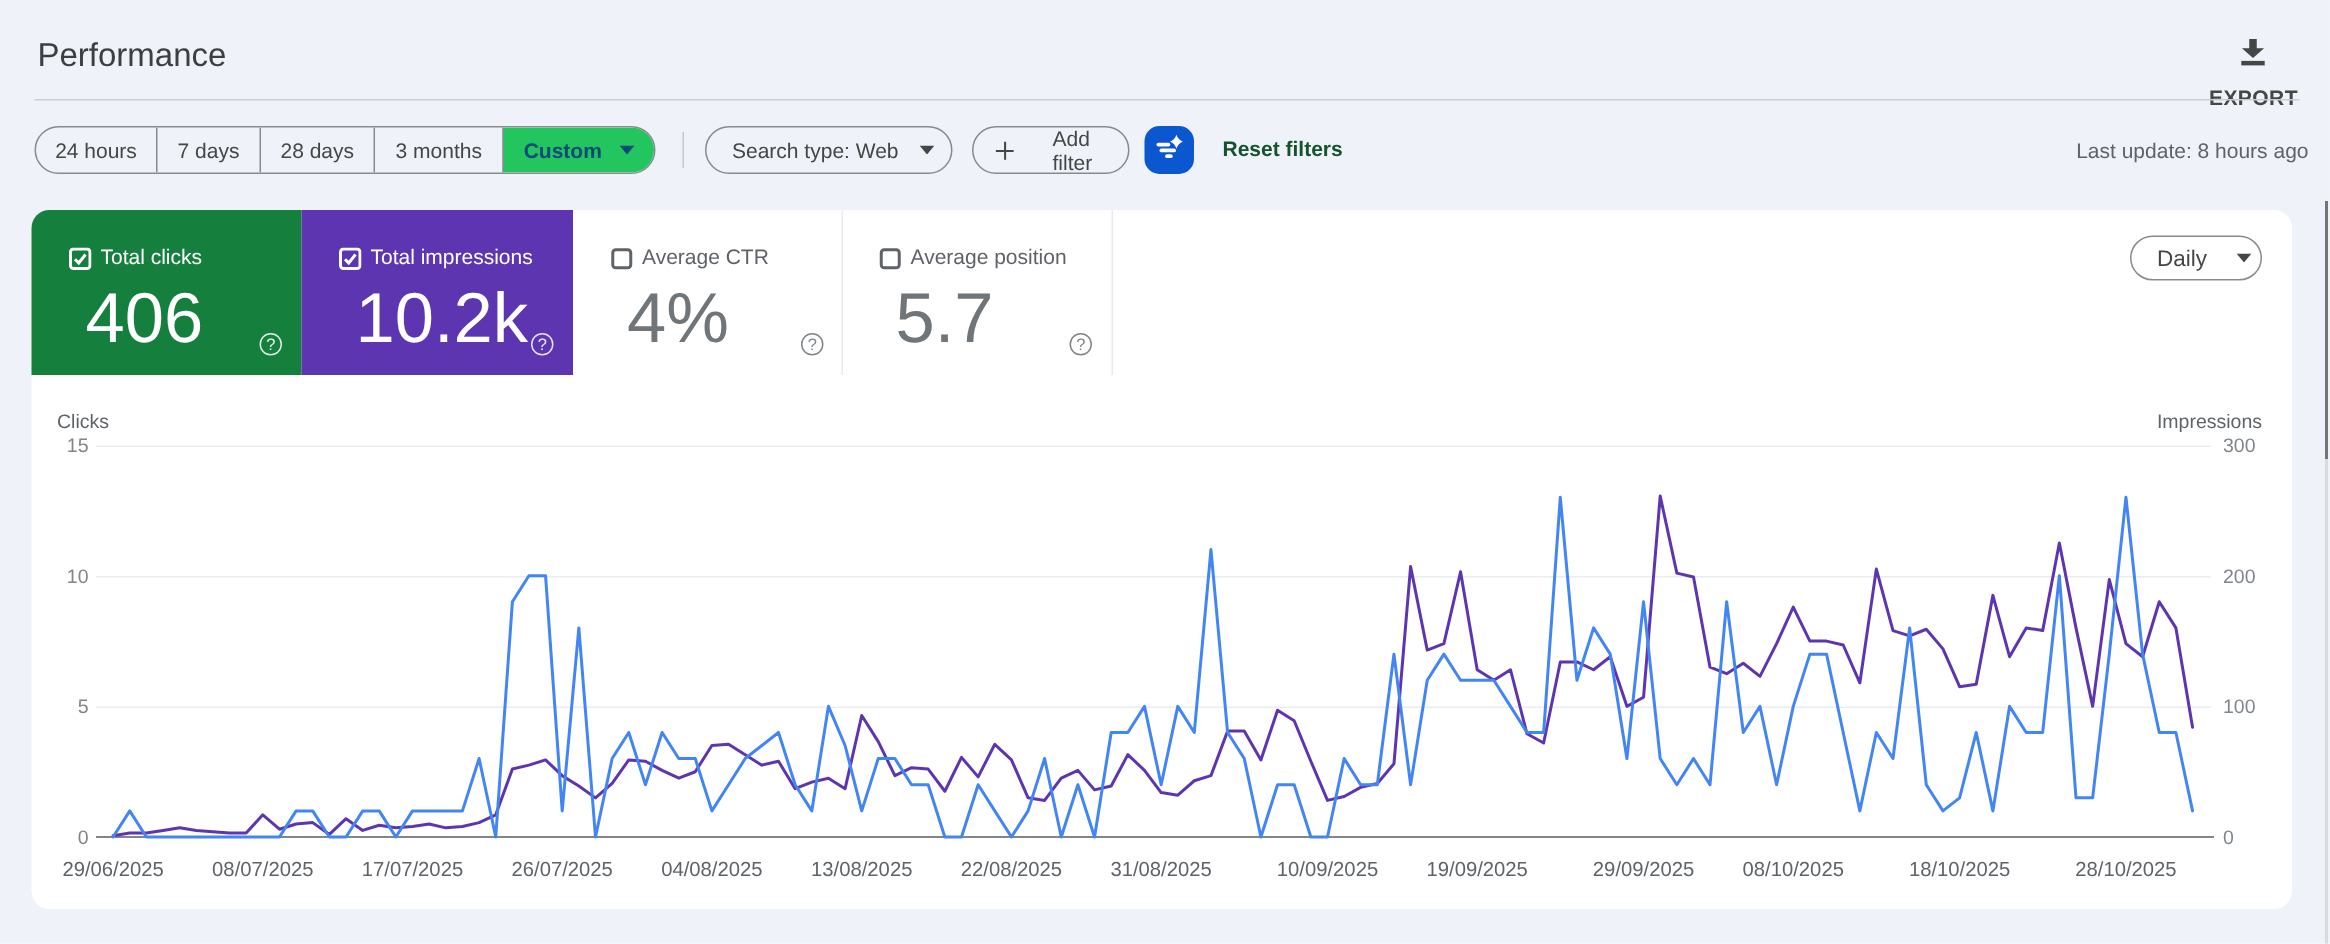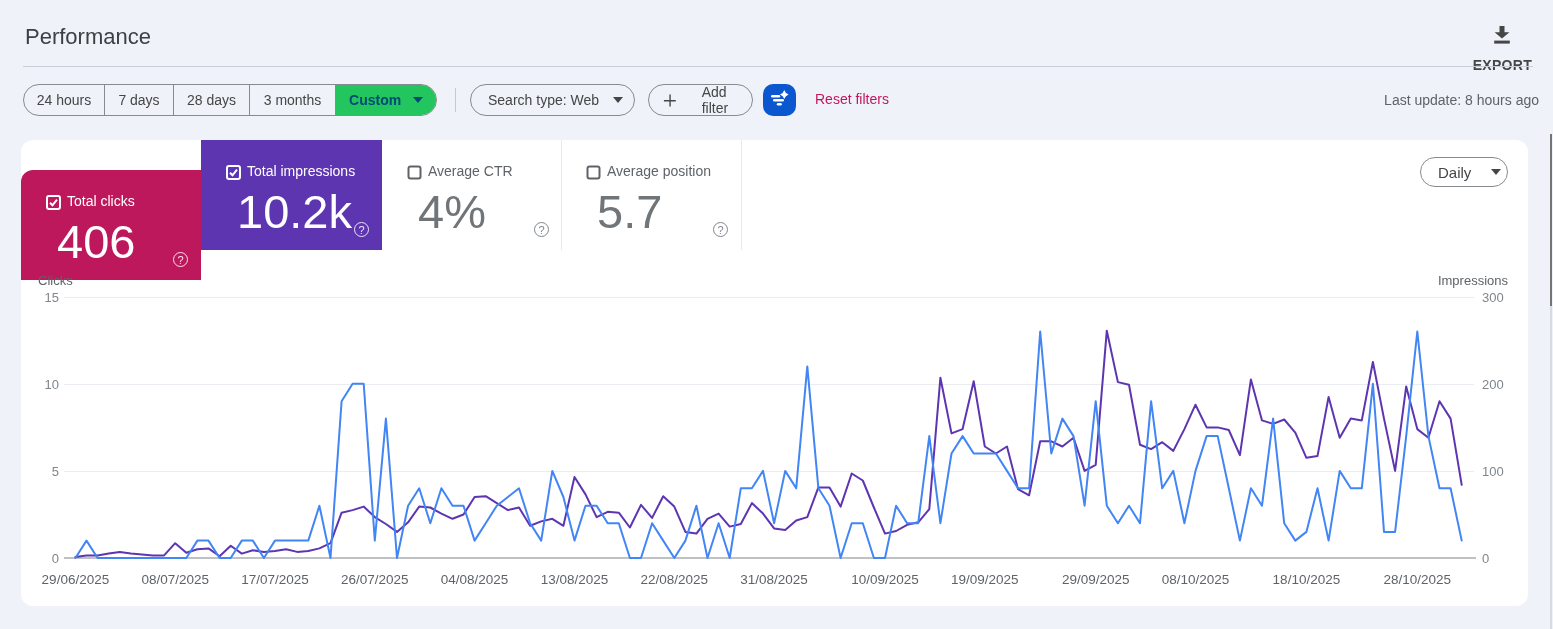--- a/index.html
+++ b/index.html
@@ -16,31 +16,31 @@
     border-radius:16px; display:flex; overflow:hidden; }
   .seg > div { display:flex; align-items:center; justify-content:center;
     font-size:14px; color:#444746; border-left:1px solid #878b90; }
   .seg > div:first-child { border-left:none; }
   .seg .sel { background:#22c55e; color:#004a77; font-weight:bold; }
   .vsep { position:absolute; left:455px; top:4px; width:1px; height:24px; background:#c6cacf; }
   .pill { position:absolute; top:0; height:32px; border:1px solid #878b90; border-radius:16px;
     display:flex; align-items:center; font-size:14px; color:#444746; }
   .bluebtn { position:absolute; left:763px; top:0; width:33px; height:32px;
     background:#0b57d0; border-radius:10px; display:flex; align-items:center; justify-content:center; }
-  .reset { position:absolute; left:815px; top:7px; font-size:14px; font-weight:normal; color:#be185d; }
+  .reset { position:absolute; left:815px; top:7px; font-size:14px; font-weight:bold; color:#14532d; }
   .lastupd { position:absolute; right:14px; top:8px; font-size:14px; color:#5f6368; }
   
   .panel { left:21px; top:140px; width:1507px; height:466px; background:#fff; border-radius:12px; }
   .card { position:absolute; top:0; height:110px; }
   .card .lbl { position:absolute; left:46px; top:24px; font-size:14px; line-height:15px; }
   .card .cb { position:absolute; left:25px; top:25px; }
   .card .val { position:absolute; left:36px; top:48px; font-size:47px; line-height:1; }
   .qm { position:absolute; right:13px; bottom:13px; width:15px; height:15px; border-radius:50%;
     font-size:11px; line-height:15px; text-align:center; }
-  .c1 { left:0; width:180px; background:#be185d; border-top-left-radius:12px; color:#fff;margin-top:30px; }
+  .c1 { left:0; width:180px; background:#15803d; border-top-left-radius:12px; color:#fff; }
   .c2 { left:180px; width:181px; background:#5e35b1; color:#fff; }
   .c3 { left:361px; width:180px; color:#5f6368; }
   .c4 { left:540px; width:180px; color:#5f6368; }
   .cdiv { position:absolute; top:0; width:1px; height:110px; background:#e8eaed; }
   .qm.w { border:1.5px solid rgba(255,255,255,0.85); color:rgba(255,255,255,0.9); }
   .qm.g { border:1.5px solid #80868b; color:#80868b; }
   .gval { color:#70757a !important; }
   .daily { position:absolute; left:1399px; top:17px; width:88px; height:30px;
     border:1px solid #878b90; border-radius:15px; display:flex; align-items:center;
     font-size:15px; color:#444746; }

